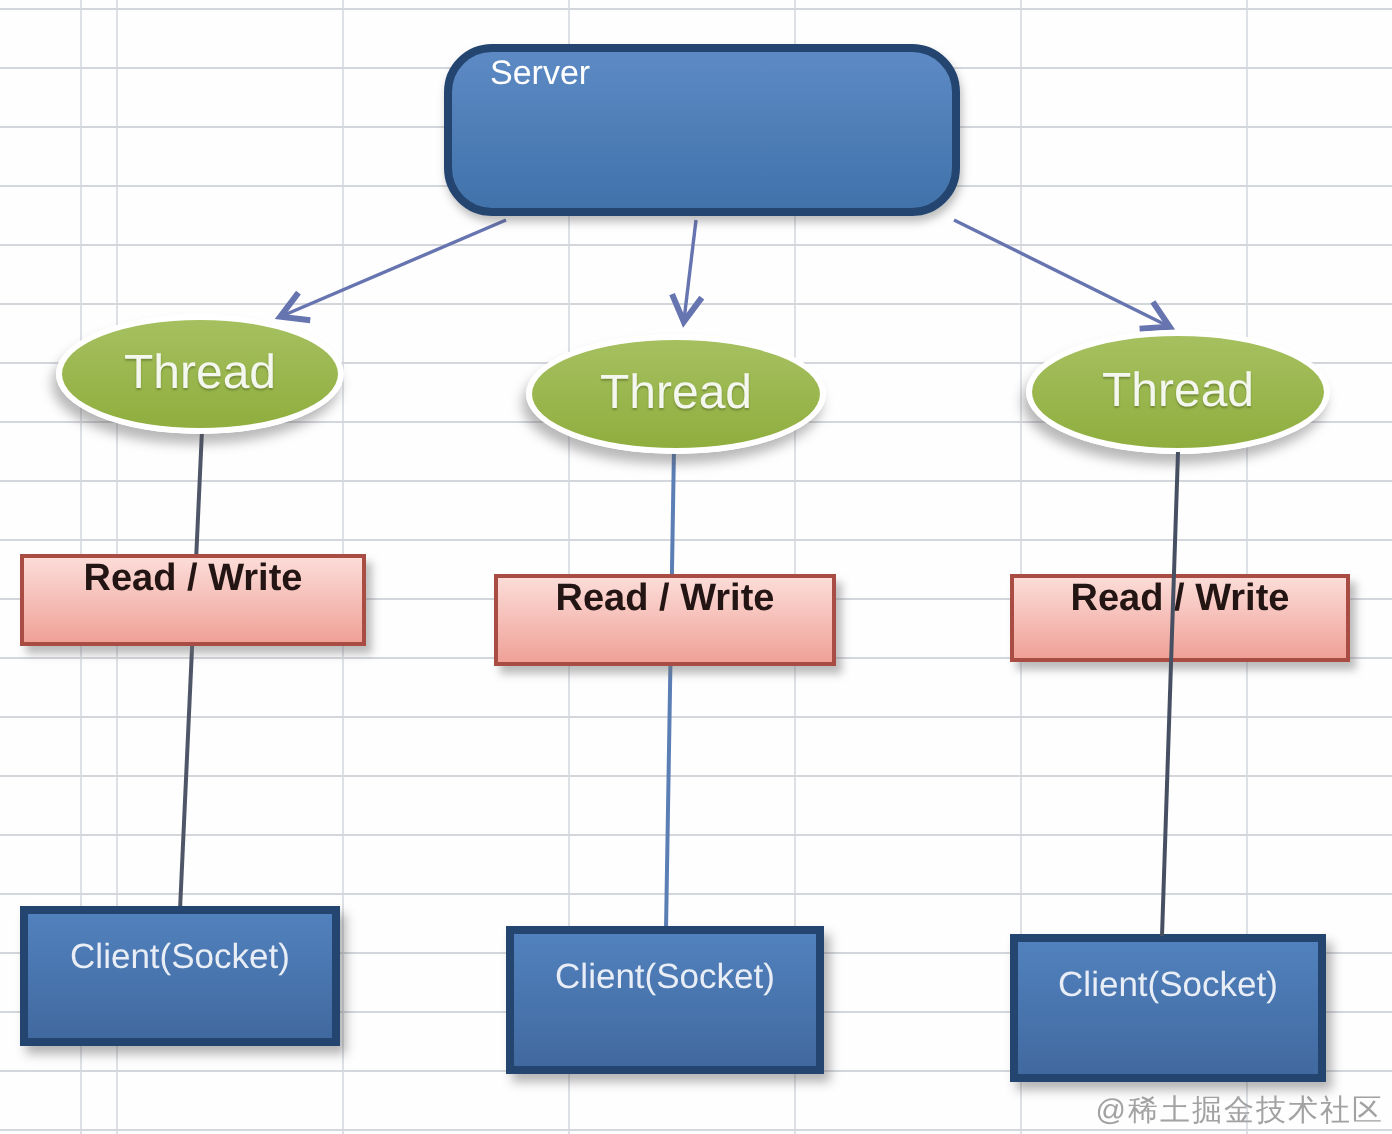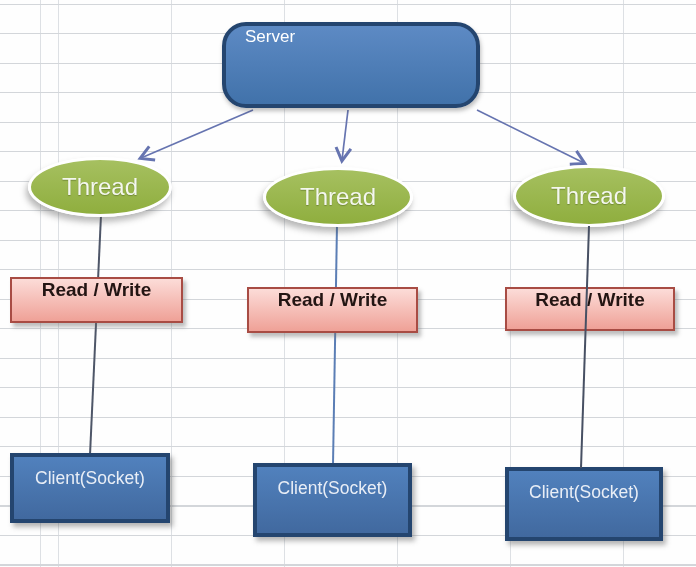--- a/index.html
+++ b/index.html
@@ -129,13 +129,14 @@
     <span>Client(Socket)</span>
   </div>
   <div class="node client-box client-3">
     <span>Client(Socket)</span>
   </div>
 
   <svg class="layer over-layer">
     <line x1="589" y1="226" x2="581" y2="468" stroke="#475063" stroke-width="2"></line>
   </svg>
 
+  <div class="watermark">@稀土掘金技术社区</div>
 </div>
 
 </body></html>

